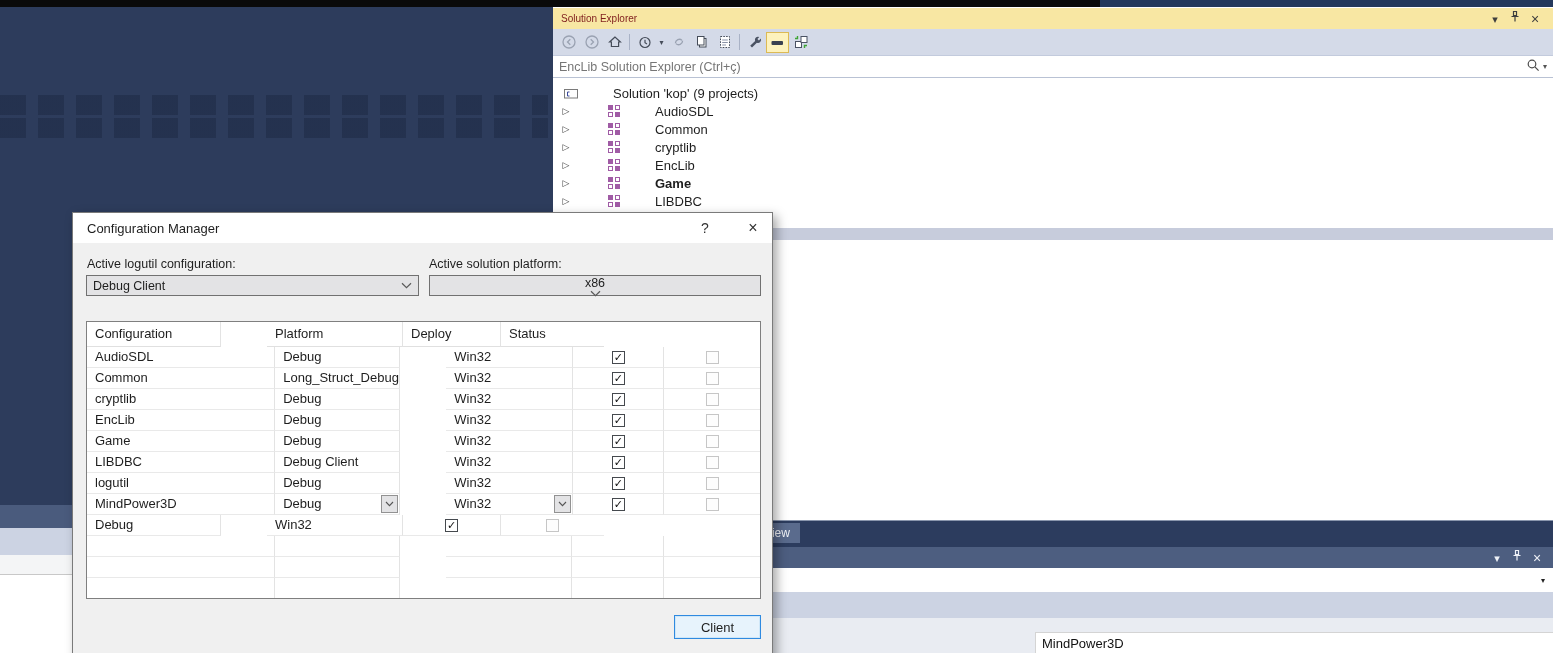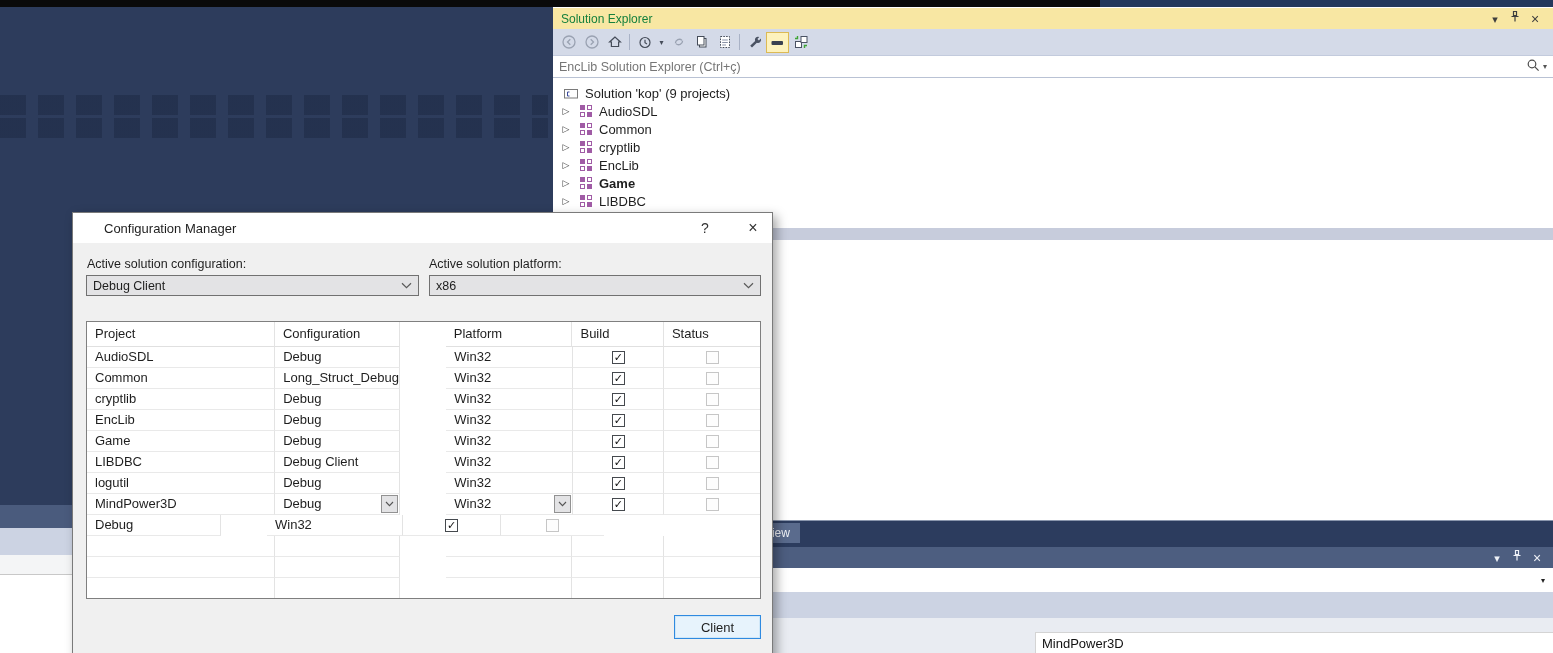--- a/index.html
+++ b/index.html
@@ -13,33 +13,33 @@
   .editor-bg { left:0; top:7px; width:553px; height:498px; background:#2d3c5c; }
   .ghost-strip { left:0; width:548px; height:20px; opacity:.5;
     background:repeating-linear-gradient(90deg, rgba(16,26,48,.6) 0 26px, rgba(16,26,48,0) 26px 38px); }
   .band-slate    { left:0; top:505px; width:553px; height:23px; background:#4a5b7d; }
   .band-lavender { left:0; top:528px; width:553px; height:27px; background:#ccd3e3; }
   .band-offwhite { left:0; top:555px; width:553px; height:20px; background:#f4f5f6; border-bottom:1px solid #c8c8c8; }
 
   
   .se-panel { left:553px; top:8px; width:1000px; height:512px; background:#fff; }
   .se-title { height:21px; background:#f8e7a3; display:flex; align-items:center; padding:0 8px; }
-  .se-title .t { font-size:12px; color:#15803d; }
+  .se-title .t { font-size:10px; color:#7f1d1d; }
   .se-title .sp { flex:1; }
   .win-ic { width:20px; text-align:center; color:#3f3f3f; font-size:11px; line-height:18px; cursor:default; }
   .win-ic.x { font-size:14px; }
   .se-toolbar { height:27px; background:#d4dae8; display:flex; align-items:center; padding:0 4px; border-bottom:1px solid #c3cbdd; }
   .tb-ic { width:23px; height:21px; display:flex; align-items:center; justify-content:center; }
   .tb-ic.pressed { background:#fdf2bd; border:1px solid #dcba55; }
   .tb-sep { width:1px; height:16px; background:#a9b2c6; margin:0 3px; }
   .se-search { height:22px; background:#fff; border-bottom:1px solid #b9c2d4; display:flex; align-items:center; padding:0 6px; }
   .se-search .ph { flex:1; font-size:12.5px; color:#767676; }
   .se-search .dd { font-size:8px; color:#555; margin-left:3px; }
   .se-tree { padding-top:6px; }
-  .tree-row { height:18px; display:flex; align-items:center; font-size:13px; color:#1e1e1e; }
+  .tree-row { height:18px; display:flex; align-items:center; font-size:13px; color:#1e1e1e;gap:28px; }
   .tree-row .exp { width:10px; margin-left:8px; font-size:9px; color:#404040; text-align:center; }
   .tree-row .ico { margin-left:8px; display:flex; }
   .tree-row.sol .ico { margin-left:10px; }
   .tree-row .lbl { margin-left:6px; white-space:nowrap; }
   .tree-row .lbl.bold { font-weight:bold; }
 
   .lavender-strip-right { left:660px; top:228px; width:893px; height:12px; background:#c7ccdc; }
 
   
   .br-navy { left:600px; top:520px; width:953px; height:27px; background:#2c3c5e; border-top:1px solid #8a96ad; }
@@ -51,21 +51,21 @@
   .br-whiterow .dd { font-size:8px; color:#222; }
   .br-lav2 { left:600px; top:592px; width:953px; height:26px; background:#ccd3e3; }
   .br-light { left:600px; top:618px; width:953px; height:35px; background:#e9ecf2; }
   .popup-item { left:1035px; top:632px; width:518px; height:21px; background:#fff; border-left:1px solid #d4d4d4; border-top:1px solid #d4d4d4;
                 font-size:13px; color:#111; display:flex; align-items:center; padding-left:6px; }
 
   
   .dialog { left:72px; top:212px; width:701px; height:460px; background:#f0f0f0; border:1px solid #7a7a7a;
             box-shadow:4px 4px 10px rgba(0,0,0,.35); }
   .dlg-title { height:30px; background:#fff; position:relative; }
-  .dlg-title .t { position:absolute; left:31px; top:8px; font-size:13px; color:#1e1e1e; }
+  .dlg-title .t { position:absolute; left:14px; top:8px; font-size:13px; color:#1e1e1e; }
   .dlg-help { position:absolute; left:618px; top:0; width:28px; height:30px; text-align:center; line-height:30px; font-size:14px; color:#333; }
   .dlg-x    { position:absolute; left:662px; top:0; width:36px; height:30px; text-align:center; line-height:29px; font-size:16px; color:#333; }
   .dlg-label { position:absolute; font-size:12.5px; color:#1e1e1e; }
   .combo { position:absolute; height:21px; background:#e3e3e5; border:1px solid #717171; display:flex; align-items:center; padding:0 6px; }
   .combo .val { flex:1; font-size:12.5px; color:#1e1e1e; }
   .chev svg { display:block; }
 
   .ctx-table { position:absolute; left:13px; top:108px; width:675px; height:278px; background:#fff; border:1px solid #7f7f7f; overflow:hidden; }
   .trow { display:flex; width:673px; }
   .trow.header .cell { height:25px; line-height:24px; font-size:13px; color:#1e1e1e; }
@@ -288,44 +288,43 @@
   <div class="abs br-lav2"></div>
   <div class="abs br-light"></div>
   <div class="abs popup-item">MindPower3D</div>
 
   <div class="abs dialog">
     <div class="dlg-title">
       <span class="t">Configuration Manager</span>
       <span class="dlg-help">?</span>
       <span class="dlg-x">×</span>
     </div>
-    <span class="dlg-label" style="left:14px; top:44px;">Active solution configuration:</span>
+    <span class="dlg-label" style="left:14px; top:44px;">Active logutil configuration:</span>
     <span class="dlg-label" style="left:356px; top:44px;">Active solution platform:</span>
     <div class="combo" style="left:13px; top:62px; width:333px;">
       <span class="val">Debug Client</span>
       <span class="chev">
         <svg width="11" height="7" viewBox="0 0 11 7">
             <path d="M1 1.2 5.5 5.6 10 1.2" fill="none" stroke="#5a5a5a" stroke-width="1.2"></path>
           </svg>
       </span>
     </div>
-    <div class="combo" style="left:356px; top:62px; width:332px;">
+    <div class="combo" style="left:356px; top:62px; width:332px;flex-direction:column;">
       <span class="val">x86</span>
       <span class="chev">
         <svg width="11" height="7" viewBox="0 0 11 7">
             <path d="M1 1.2 5.5 5.6 10 1.2" fill="none" stroke="#5a5a5a" stroke-width="1.2"></path>
           </svg>
       </span>
     </div>
     <div class="ctx-table">
         <div class="trow header">
-          <div class="cell c0">Project</div>
           <div class="cell c1">Configuration</div>
           <div class="cell c2">Platform</div>
-          <div class="cell c3">Build</div>
+          <div class="cell c3">Deploy</div>
           <div class="cell c4">Status</div>
         </div>
         <div class="trow">
           <div class="cell c0">AudioSDL</div>
           <div class="cell c1">Debug</div>
           <div class="cell c2">Win32</div>
           <div class="cell c3 center">
             <div class="cb">✓</div>
           </div>
           <div class="cell c4 center">

